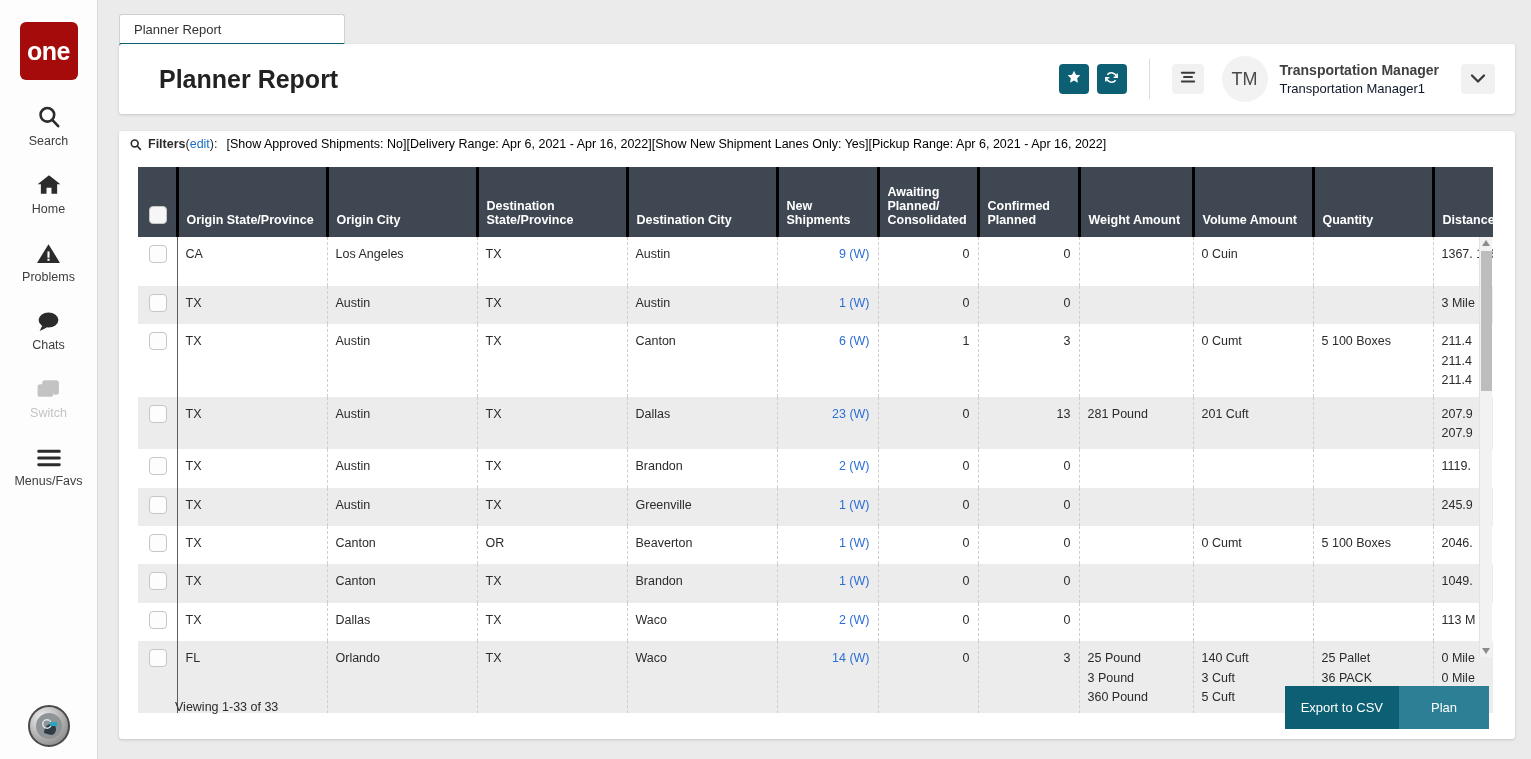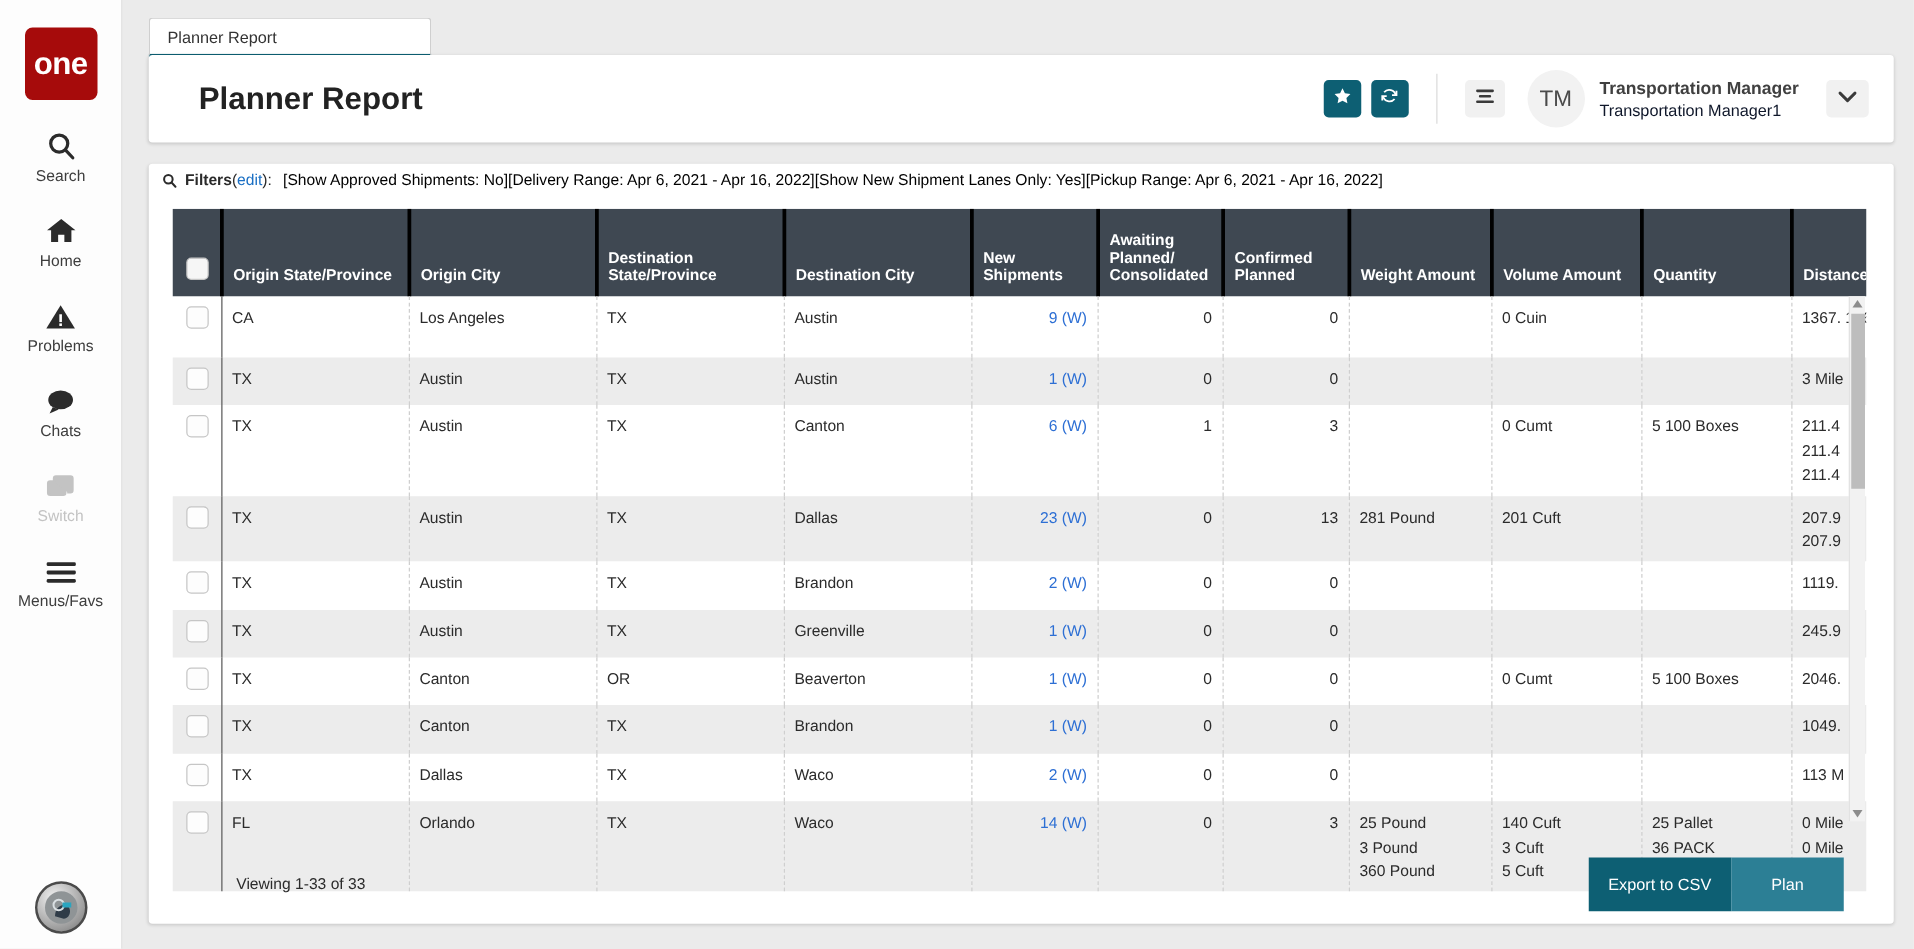--- a/index.html
+++ b/index.html
@@ -133,21 +133,21 @@
     background: #f2f2f2; border-left: 1px solid #e2e2e2;
   }
   .vthumb { position: absolute; top: 14px; left: 1px; width: 11px; height: 140px; background: #bdbdbd; }
   .vcap { position:absolute; left:2px; width:0; height:0; border-left:4px solid transparent; border-right:4px solid transparent; }
   .vcap.up { top: 3px; border-bottom: 6px solid #8c8c8c; }
   .vcap.dn { bottom: 3px; border-top: 6px solid #8c8c8c; }
 
   
   .footer {
     position: absolute; left: 0; bottom: 0; width: 1396px; height: 64px;
-    display: flex; align-items: center; padding: 0 40px;
+    display: flex; align-items: center; padding: 0 26px;
   }
   .viewing { font-size: 12.5px; color: #2b2b2b; margin-left: 30px; }
   .btn-row { margin-left: auto; display: flex; }
   .btn {
     height: 43px; padding: 0 16px; border: none; cursor: pointer;
     color: #fff; font-size: 13px; font-family: "Liberation Sans", sans-serif;
     display: flex; align-items: center; justify-content: center;
   }
   .btn-csv { background: #0d5f73; }
   .btn-plan { background: #2c7f95; width: 90px; }

